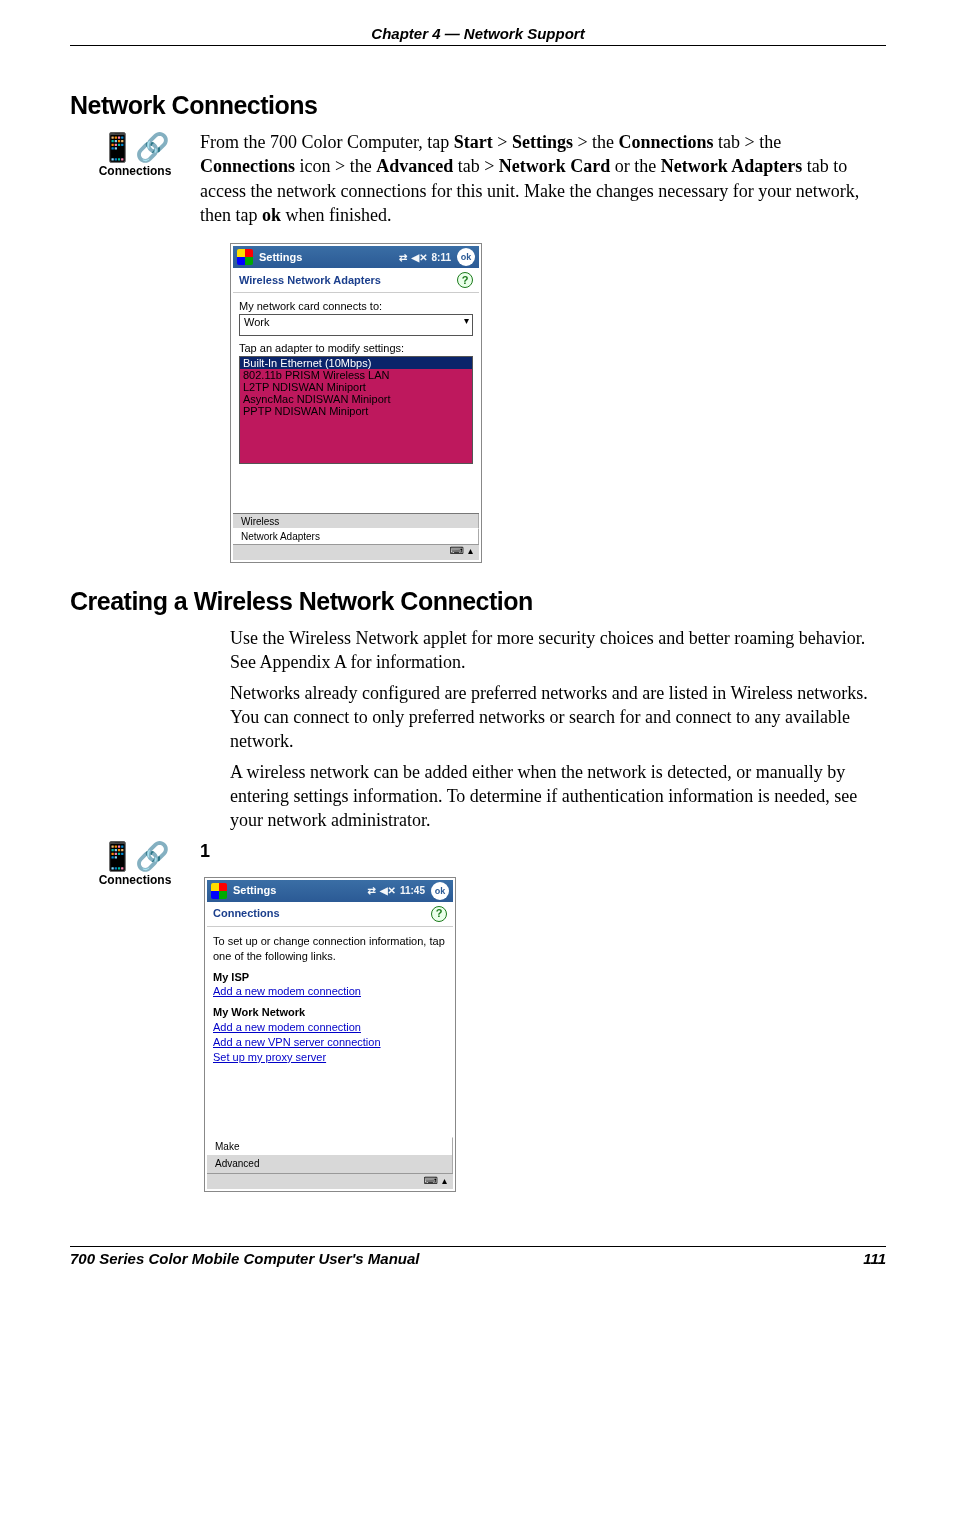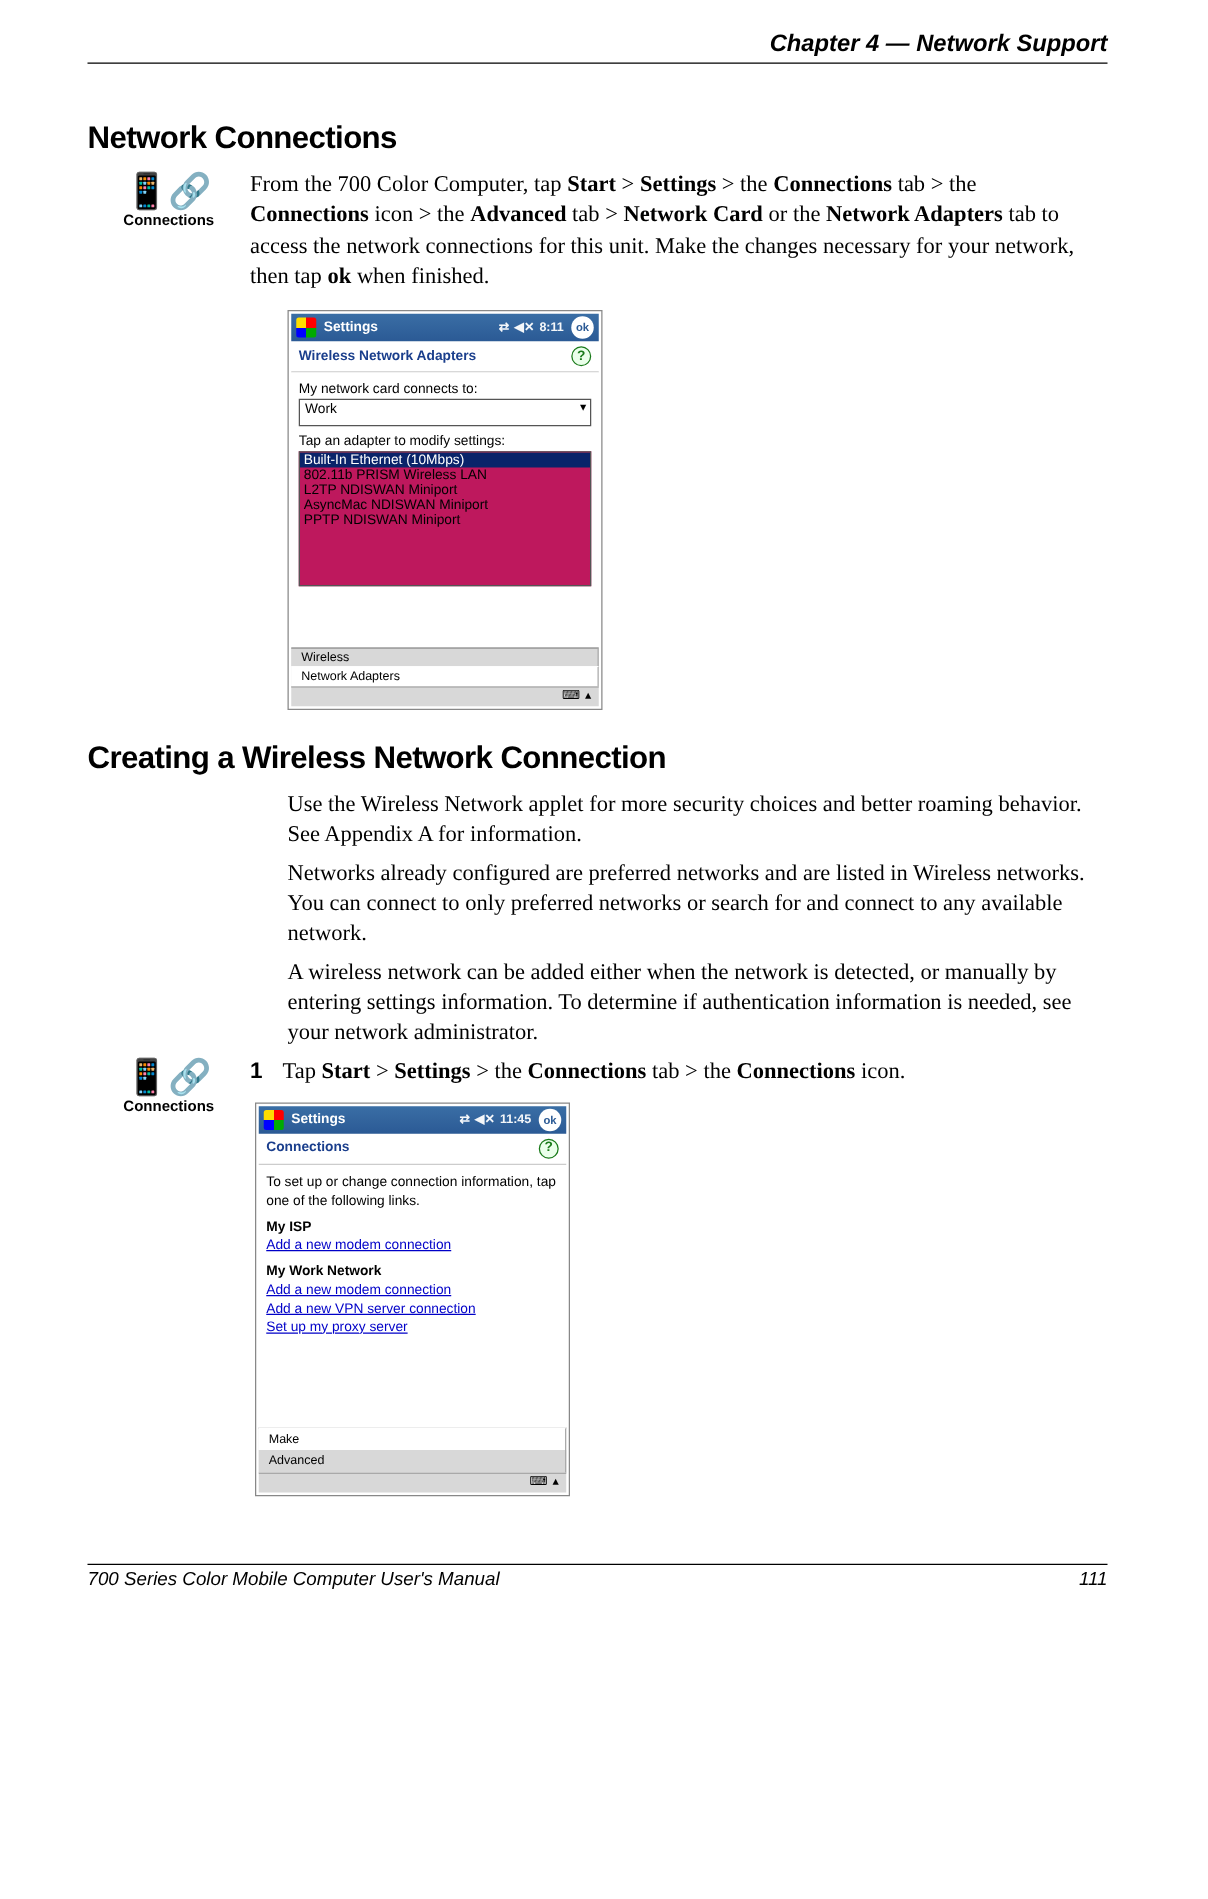--- a/index.html
+++ b/index.html
@@ -5,25 +5,25 @@
   * { box-sizing: border-box; }
   body {
     margin: 0;
     background: #fff;
     width: 966px;
     font-family: Georgia, 'Times New Roman', serif;
     color: #000;
     padding: 25px 80px 30px 70px;
   }
   .header-line {
-    text-align: right;
+    text-align: center;
     font-style: italic;
     font-weight: bold;
     font-family: Arial, sans-serif;
-    font-size: 19px;
+    font-size: 15px;
     border-bottom: 1px solid #000;
     padding-bottom: 3px;
     margin-bottom: 45px;
   }
   h2.section {
     font-family: Arial, sans-serif;
     font-weight: 900;
     font-size: 25px;
     margin: 0 0 10px 0;
     letter-spacing: -0.5px;
@@ -177,21 +177,21 @@
   .ppc-link { color: #0000c8; text-decoration: underline; cursor: default; }
   .ppc-group { font-weight: bold; margin-top: 6px; }
   .footer {
     display: flex;
     justify-content: space-between;
     align-items: baseline;
     border-top: 1px solid #000;
     padding-top: 3px;
     font-family: Arial, sans-serif;
     font-style: italic;
-    font-weight: normal;
+    font-weight: bold;
     font-size: 15px;
     margin-top: 30px;
   }
   b { font-weight: bold; font-family: inherit; }
 </style>
 </head>
 <body>
 
 <div class="header-line">Chapter  4  —  Network Support</div>
 
@@ -256,23 +256,20 @@
 </div>
 
 <div class="row">
   <div class="icon-col">
     <div class="glyph">📱🔗</div>
     <div class="lbl">Connections</div>
   </div>
   <div class="text-col">
     <div class="step-line">
       <span class="step-num">1</span>
-      <span>
-        <span>Tap </span><b>Start</b><span> &gt; </span><b>Settings</b><span> &gt; the </span><b>Connections</b><span> tab &gt; the </span><b>Connections</b><span> icon.</span>
-      </span>
     </div>
 
     
     <div class="ppc-device" style="margin-left:4px;">
       <div class="ppc-titlebar">
         <span class="start-flag"></span>
         <span>Settings</span>
         <span class="spacer"></span>
         <span class="stat">⇄</span>
         <span class="stat">◀✕</span>

